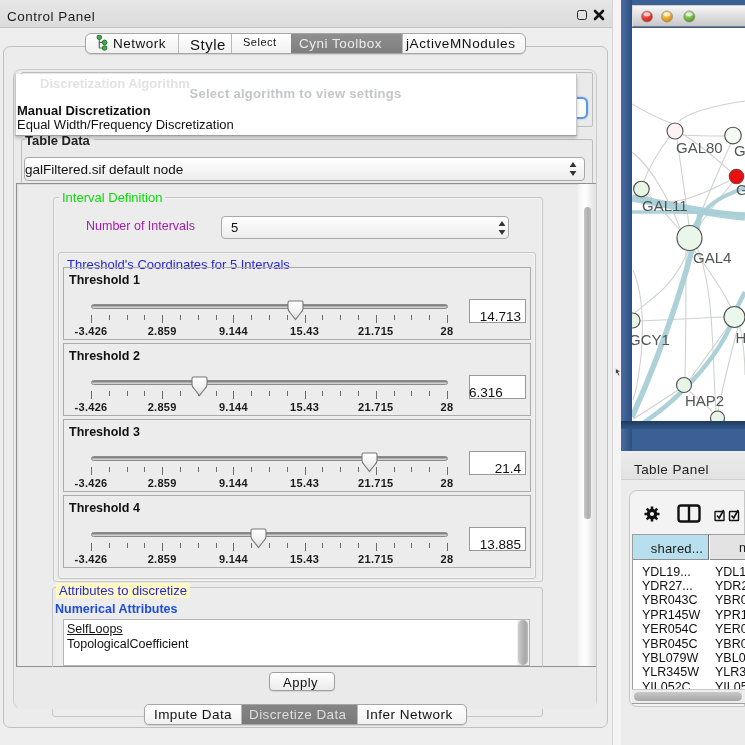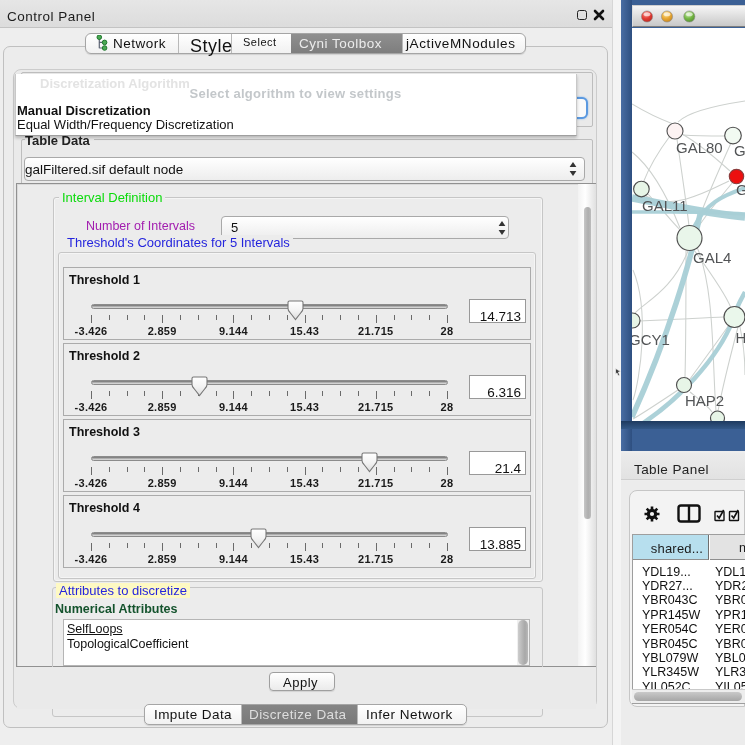--- a/index.html
+++ b/index.html
@@ -31,21 +31,21 @@
   <div class="abs" style="left:205.5px;top:0;width:110.5px;height:21px;background:linear-gradient(#8f8f8f,#7c7c7c);"></div>
   <div class="abs" style="left:316px;top:0;width:1px;height:21px;background:#b9b9b9;"></div>
 </div>
 <svg class="abs" style="left:96px;top:35px;" width="13" height="17" viewBox="0 0 13 17">
   <path d="M3.3 3 L3.3 13.3 M3.3 7.4 L8.4 7.4 M3.3 13 L8.4 13" stroke="#5d6474" stroke-width="1.2" fill="none"></path>
   <circle cx="3.3" cy="2.2" r="2.3" fill="#4aa953" stroke="#20782e" stroke-width="1"></circle>
   <circle cx="8.6" cy="7.4" r="2.3" fill="#4aa953" stroke="#20782e" stroke-width="1"></circle>
   <circle cx="8.6" cy="13" r="2.3" fill="#4aa953" stroke="#20782e" stroke-width="1"></circle>
 </svg>
 <div class="abs" style="left:113px;top:36px;font-size:13.5px;letter-spacing:0.5px;color:#111;">Network</div>
-<div class="abs" style="left:190px;top:36px;font-size:18px;letter-spacing:0.5px;color:#111;">Style</div>
+<div class="abs" style="left:190px;top:36px;font-size:15px;letter-spacing:0.5px;color:#111;">Style</div>
 <div class="abs" style="left:243px;top:36px;font-size:11px;letter-spacing:0.5px;color:#111;">Select</div>
 <div class="abs" style="left:299px;top:36px;font-size:13.5px;letter-spacing:0.5px;color:#ececec;">Cyni Toolbox</div>
 <div class="abs" style="left:406px;top:36px;font-size:13.5px;letter-spacing:0.6px;color:#111;">jActiveMNodules</div>
 
 <div class="abs" style="left:13px;top:69px;width:584px;height:640px;background:#eaeaea;border:1px solid #cccccc;border-radius:8px;"></div>
 
 <div class="abs" style="left:21px;top:139px;width:572px;height:46px;border:1px solid #bdbdbd;border-radius:2px;"></div>
 <div class="abs" style="left:25px;top:132.5px;background:#eaeaea;padding-right:4px;font-size:13px;font-weight:bold;color:#222;">Table Data</div>
 <div class="abs" style="left:24px;top:157px;width:561px;height:24px;background:linear-gradient(#ffffff,#ededed);border:1px solid #a9a9a9;border-radius:4px;"></div>
 <div class="abs" style="left:25px;top:162px;font-size:13.5px;color:#111;">galFiltered.sif default node</div>
@@ -65,21 +65,21 @@
 
 <div class="abs" style="left:86px;top:218.5px;font-size:12.5px;font-weight:normal;color:#a21caf;">Number of Intervals</div>
 <div class="abs" style="left:221px;top:216px;width:288px;height:23px;background:linear-gradient(#ffffff,#ededed);border:1px solid #a9a9a9;border-radius:4px;"></div>
 <div class="abs" style="left:231px;top:220px;font-size:13px;color:#111;">5</div>
 <svg class="abs" style="left:497px;top:220px" width="10" height="16" viewBox="0 0 10 16">
     <path d="M5 1 L8.4 6 L1.6 6 Z" fill="#333"></path>
     <path d="M5 15 L8.4 10 L1.6 10 Z" fill="#333"></path>
   </svg>
 
 <div class="abs" style="left:58px;top:252px;width:478px;height:327px;border:1px solid #c6c6c6;box-shadow:inset 0 0 0 1px #f5f5f5;border-radius:3px;"></div>
-<div class="abs" style="left:64px;top:235px;background:#ececec;padding:0 3px;font-size:13px;color:#2525dd;">Threshold's Coordinates for 5 Intervals</div>
+<div class="abs" style="left:64px;top:257px;background:#ececec;padding:0 3px;font-size:13px;color:#2525dd;">Threshold's Coordinates for 5 Intervals</div>
 
 <div class="abs" style="left:63px;top:267px;width:468px;height:73px;border:1px solid #ababab;"></div>
 <div class="abs" style="left:69px;top:273px;font-size:12.5px;font-weight:bold;color:#111;">Threshold 1</div>
 <div class="abs" style="left:90.5px;top:304px;width:357px;height:5px;border-radius:3px;background:linear-gradient(#6e6e6e,#b5b5b5 55%,#e3e3e3);border:1px solid #8b8b8b;"></div>
 <div class="abs" style="left:91.0px;top:315px;width:357.5px;height:5px;background:repeating-linear-gradient(to right,#6a6a6a 0 1px,transparent 1px 17.8px);"></div>
 <div class="abs" style="left:91.0px;top:315px;width:357.5px;height:8px;background:repeating-linear-gradient(to right,#6a6a6a 0 1px,transparent 1px 71.2px);"></div>
 <div class="abs" style="left:61.0px;top:325.0px;width:60px;text-align:center;font-size:11px;font-weight:bold;letter-spacing:0.3px;color:#1a1a1a;">-3.426</div>
 <div class="abs" style="left:132.2px;top:325.0px;width:60px;text-align:center;font-size:11px;font-weight:bold;letter-spacing:0.3px;color:#1a1a1a;">2.859</div>
 <div class="abs" style="left:203.4px;top:325.0px;width:60px;text-align:center;font-size:11px;font-weight:bold;letter-spacing:0.3px;color:#1a1a1a;">9.144</div>
 <div class="abs" style="left:274.6px;top:325.0px;width:60px;text-align:center;font-size:11px;font-weight:bold;letter-spacing:0.3px;color:#1a1a1a;">15.43</div>
@@ -112,21 +112,21 @@
     <defs>
       <linearGradient id="thg343" x1="0" y1="0" x2="0" y2="1">
         <stop offset="0" stop-color="#ffffff"></stop>
         <stop offset="0.55" stop-color="#f2f2f2"></stop>
         <stop offset="1" stop-color="#dcdcdc"></stop>
       </linearGradient>
     </defs>
     <path d="M2.5 1 L14.5 1 Q16 1 16 2.5 L16 8.5 Q16 10.5 14 12.5 L8.5 19.5 L3 12.5 Q1 10.5 1 8.5 L1 2.5 Q1 1 2.5 1 Z" fill="url(#thg343)" stroke="#777" stroke-width="1.1"></path>
   </svg>
 <div class="abs" style="left:469px;top:375px;width:57px;height:24px;background:#fff;border:1px solid #999;"></div>
-<div class="abs" style="left:469px;top:385px;width:52px;text-align:right;font-size:13.5px;color:#111;">6.316</div>
+<div class="abs" style="left:469px;top:385px;width:52px;text-align:left;font-size:13.5px;color:#111;">6.316</div>
 <div class="abs" style="left:63px;top:419px;width:468px;height:73px;border:1px solid #ababab;"></div>
 <div class="abs" style="left:69px;top:425px;font-size:12.5px;font-weight:bold;color:#111;">Threshold 3</div>
 <div class="abs" style="left:90.5px;top:456px;width:357px;height:5px;border-radius:3px;background:linear-gradient(#6e6e6e,#b5b5b5 55%,#e3e3e3);border:1px solid #8b8b8b;"></div>
 <div class="abs" style="left:91.0px;top:467px;width:357.5px;height:5px;background:repeating-linear-gradient(to right,#6a6a6a 0 1px,transparent 1px 17.8px);"></div>
 <div class="abs" style="left:91.0px;top:467px;width:357.5px;height:8px;background:repeating-linear-gradient(to right,#6a6a6a 0 1px,transparent 1px 71.2px);"></div>
 <div class="abs" style="left:61.0px;top:477.0px;width:60px;text-align:center;font-size:11px;font-weight:bold;letter-spacing:0.3px;color:#1a1a1a;">-3.426</div>
 <div class="abs" style="left:132.2px;top:477.0px;width:60px;text-align:center;font-size:11px;font-weight:bold;letter-spacing:0.3px;color:#1a1a1a;">2.859</div>
 <div class="abs" style="left:203.4px;top:477.0px;width:60px;text-align:center;font-size:11px;font-weight:bold;letter-spacing:0.3px;color:#1a1a1a;">9.144</div>
 <div class="abs" style="left:274.6px;top:477.0px;width:60px;text-align:center;font-size:11px;font-weight:bold;letter-spacing:0.3px;color:#1a1a1a;">15.43</div>
 <div class="abs" style="left:345.8px;top:477.0px;width:60px;text-align:center;font-size:11px;font-weight:bold;letter-spacing:0.3px;color:#1a1a1a;">21.715</div>
@@ -162,21 +162,21 @@
         <stop offset="1" stop-color="#dcdcdc"></stop>
       </linearGradient>
     </defs>
     <path d="M2.5 1 L14.5 1 Q16 1 16 2.5 L16 8.5 Q16 10.5 14 12.5 L8.5 19.5 L3 12.5 Q1 10.5 1 8.5 L1 2.5 Q1 1 2.5 1 Z" fill="url(#thg495)" stroke="#777" stroke-width="1.1"></path>
   </svg>
 <div class="abs" style="left:469px;top:527px;width:57px;height:24px;background:#fff;border:1px solid #999;"></div>
 <div class="abs" style="left:469px;top:537px;width:52px;text-align:right;font-size:13.5px;color:#111;">13.885</div>
 
 <div class="abs" style="left:52px;top:587px;width:491px;height:130px;border:1px solid #c6c6c6;border-radius:3px;"></div>
 <div class="abs" style="left:56px;top:582.5px;background:#fef9c3;padding:0 3px;font-size:13px;color:#2525dd;">Attributes to discretize</div>
-<div class="abs" style="left:55px;top:602px;font-size:12.5px;font-weight:bold;color:#14532d;">Numerical Attributes</div>
+<div class="abs" style="left:55px;top:602px;font-size:12.5px;font-weight:bold;color:#1d4ed8;">Numerical Attributes</div>
 <div class="abs" style="left:63px;top:619px;width:467px;height:47px;background:#ffffff;border:1px solid #b5b5b5;"></div>
 <div class="abs" style="left:67px;top:622px;font-size:12.5px;color:#111;text-decoration:underline;">SelfLoops</div>
 <div class="abs" style="left:67px;top:636.5px;font-size:12.5px;color:#111;">TopologicalCoefficient</div>
 <div class="abs" style="left:67px;top:651px;font-size:12.5px;color:#111;height:15px;overflow:hidden;margin-top:32px;">BetweennessCentrality</div>
 <div class="abs" style="left:517px;top:620px;width:12px;height:45px;background:#f0f0f0;"></div>
 <div class="abs" style="left:518px;top:620px;width:10px;height:45px;border-radius:5px;background:linear-gradient(to right,#cdcdcd,#a8a8a8 70%,#b8b8b8);"></div>
 
 <div class="abs" style="left:17px;top:667px;width:579px;height:42px;background:#eaeaea;"></div>
 
 <div class="abs" style="left:269px;top:672px;width:66px;height:19px;background:linear-gradient(#ffffff,#ebebeb);border:1px solid #9f9f9f;border-radius:4px;box-shadow:0 1px 1px rgba(0,0,0,0.1);"></div>

